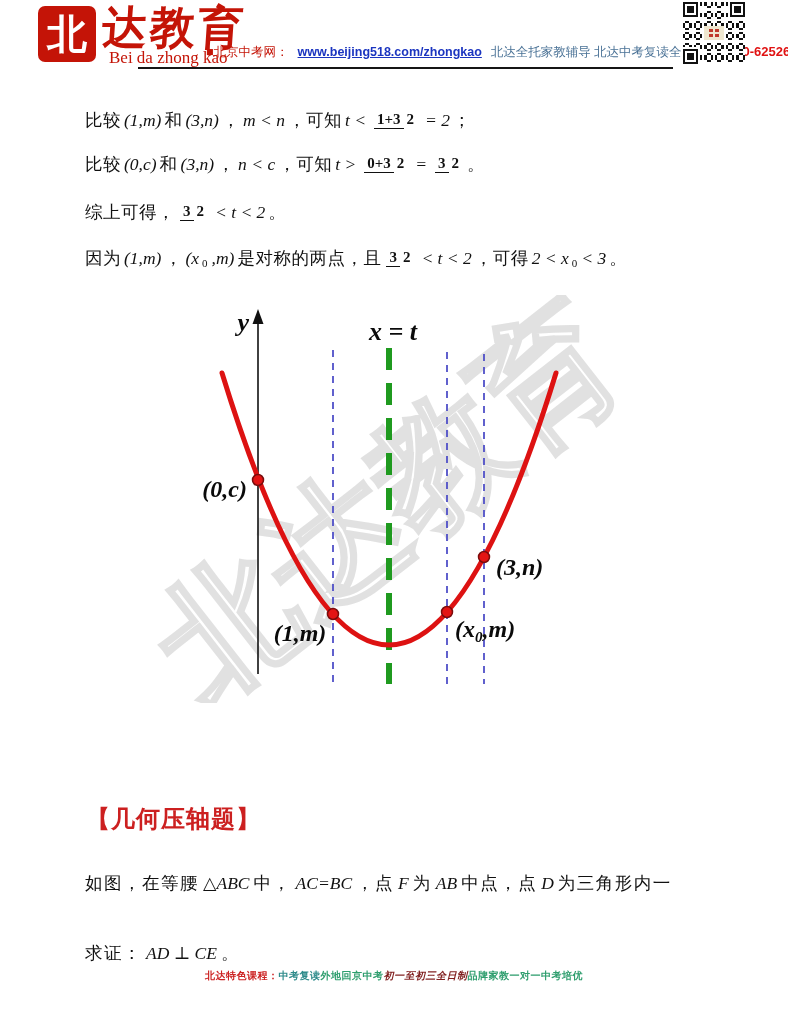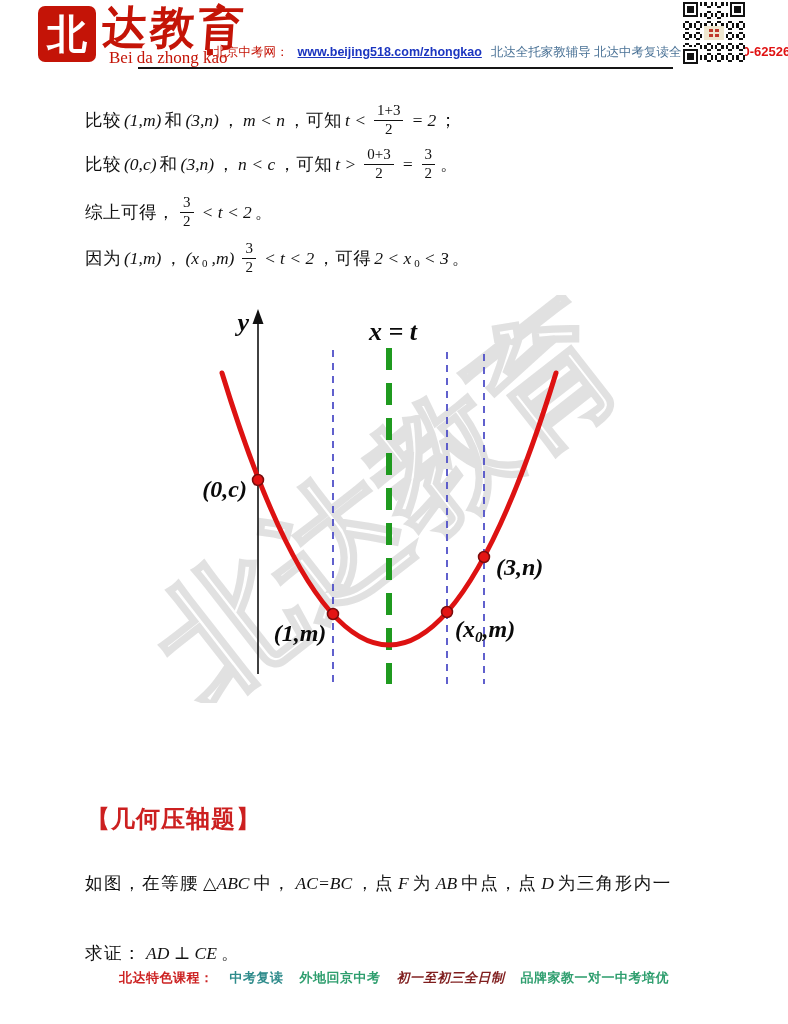--- a/index.html
+++ b/index.html
@@ -21,39 +21,39 @@
   .phone{font-family:"Liberation Sans","DejaVu Sans",sans-serif;font-weight:bold;color:#e01212;font-size:13px;}
   .header-rule{position:absolute;left:138px;top:67px;width:535px;height:2px;background:#151515;}
   .qr{position:absolute;left:681px;top:2px;width:66px;height:62px;}
 
   
   .m-line{position:absolute;left:85px;height:46px;display:flex;align-items:center;font-size:17.5px;justify-content:space-between;}
   #sol-line1{top:97px;}  #sol-line2{top:141px;}  #sol-line3{top:189px;}  #sol-line4{top:235px;}
   .seg-cn{letter-spacing:.5px;}
   .seg-mt{font-style:italic;margin:0 3px;}
   .seg-sub{font-size:11px;transform:translateY(5px);margin-right:1px;}
-  .frac{display:inline-flex;flex-direction:column;align-items:center;margin:0 5px;font-size:15px;line-height:1.15;}
+  .frac{display:inline-flex;align-items:center;margin:0 5px;font-size:15px;line-height:1.15;font-weight:bold;}
   .frac .num{border-bottom:1.4px solid #111;padding:0 3px;}
   .frac .den{padding:0 3px;}
 
   
   .figure{position:absolute;left:150px;top:295px;width:470px;height:408px;}
   .fig-label{font-family:"Liberation Serif","DejaVu Serif",serif;font-weight:bold;font-style:italic;fill:#0a0a0a;}
   .wm-text{font-family:"Liberation Serif","DejaVu Serif",serif;font-weight:bold;}
 
   
   .geo-title{position:absolute;left:86px;top:803px;font-size:24px;font-weight:bold;color:#cc2020;letter-spacing:1px;}
   .gline{position:absolute;left:85px;width:648px;font-size:17.5px;line-height:26px;margin-top:37px;}
   #geo-line1{top:833px;} #geo-line2{top:868px;} #geo-line3{top:903px;}
   .gline .seg-mt{margin:0 4px;}
   .gline .seg-cn{letter-spacing:1.5px;}
 
   
-  .footer{position:absolute;left:0;top:969px;width:100%;display:flex;justify-content:center;gap:16px;
-        font-size:13px;font-weight:bold;letter-spacing:.5px;}
+  .footer{position:absolute;left:0;top:969px;width:100%;display:flex;justify-content:center;gap:0;
+        font-size:10px;font-weight:bold;letter-spacing:.5px;}
 </style>
 </head>
 <body>
 
 <div id="page">
 
   <div>
     <div class="seal">
       <span>北</span>
     </div>
@@ -315,20 +315,21 @@
       <span class="seg-mt">&lt; t &lt; 2</span>
       <span class="seg-cn">。</span>
     </div>
   <div class="m-line" id="sol-line4">
       <span class="seg-cn">因为</span>
       <span class="seg-mt">(1,m)</span>
       <span class="seg-cn">，</span>
       <span class="seg-mt">(x</span>
       <span class="seg-sub">0</span>
       <span class="seg-mt">,m)</span>
+      <span class="seg-cn">是对称的两点，且</span>
       <span class="frac">
         <span class="num">3</span>
         <span class="den">2</span>
       </span>
       <span class="seg-mt">&lt; t &lt; 2</span>
       <span class="seg-cn">，可得</span>
       <span class="seg-mt">2 &lt; x</span>
       <span class="seg-sub">0</span>
       <span class="seg-mt">&lt; 3</span>
       <span class="seg-cn">。</span>

